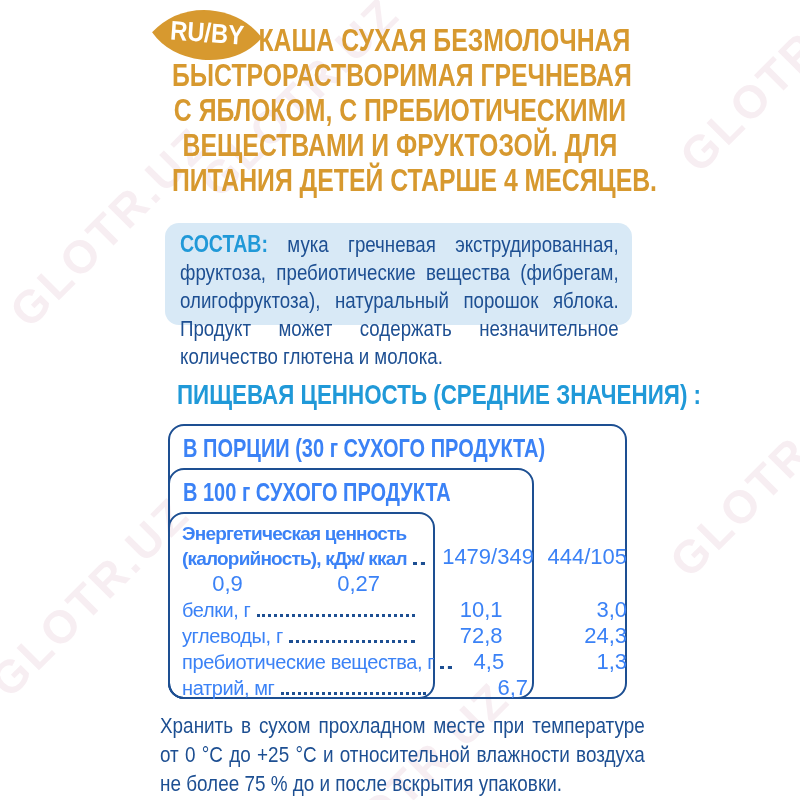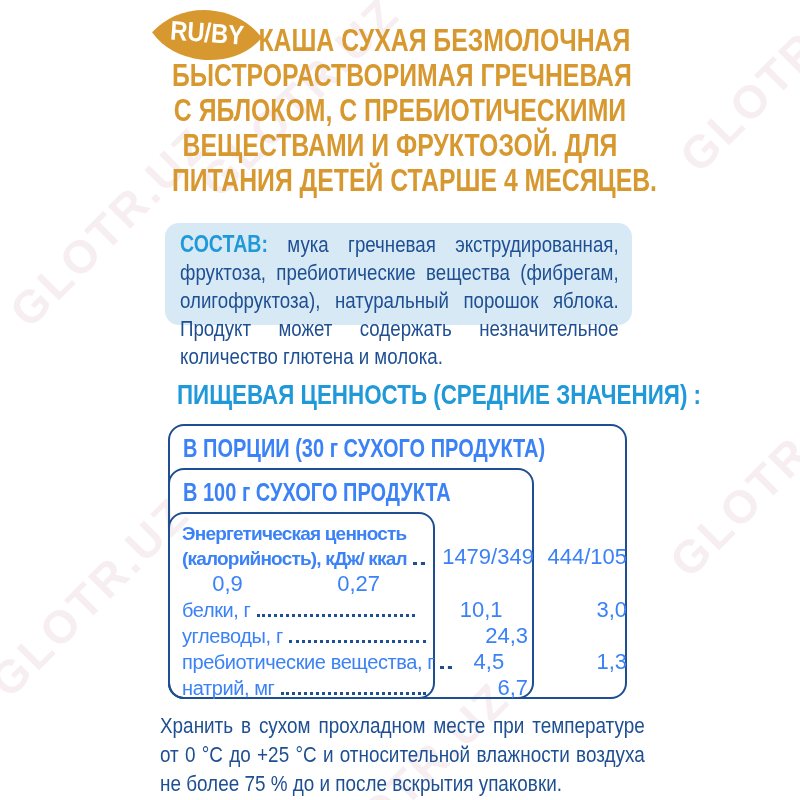--- a/index.html
+++ b/index.html
@@ -162,20 +162,21 @@
             </div>
           <div class="val v100">10,1</div>
           <div class="val vpor">3,0</div>
         </div>
 
         <div class="row">
           <div class="lbl">
               <span class="txt">углеводы, г</span>
               <span class="leader"></span>
             </div>
+          <div class="val v100">72,8</div>
           <div class="val vpor">24,3</div>
         </div>
 
         <div class="row">
           <div class="lbl">
               <span class="txt">пребиотические вещества, г</span>
               <span class="leader"></span>
             </div>
           <div class="val v100">4,5</div>
           <div class="val vpor">1,3</div>

